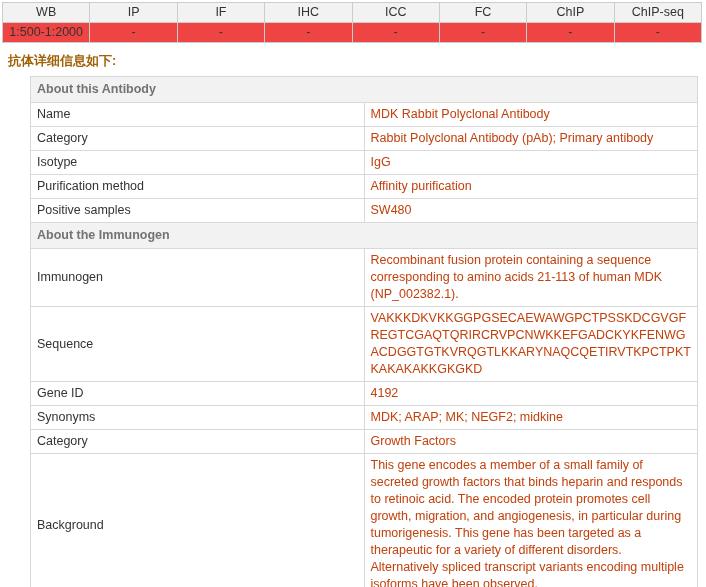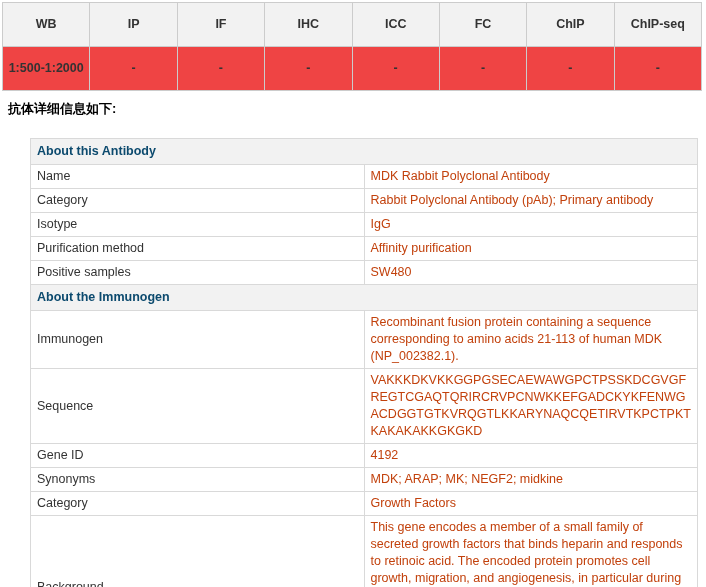--- a/index.html
+++ b/index.html
@@ -21,63 +21,63 @@
   table.dilution {
     border-collapse: collapse;
     width: 700px;
     margin: 2px 0 0 2px;
     table-layout: fixed;
   }
   table.dilution th,
   table.dilution td {
     border: 1px solid #cccccc;
     text-align: center;
-    font-weight: bold;
+    font-weight: normal;
     height: 19px;
     line-height: 19px;
-    padding: 12px 2px;
+    padding: 0 2px;
     font-size: 12.5px;
     overflow: hidden;
     white-space: nowrap;
   }
   table.dilution thead th {
     background: #f2f2f2;
     color: #333333;
   }
   table.dilution tbody td {
     background: #ef4444;
     color: #333333;
   }
 
   
   .caption {
-    margin: 9px 0 20px 8px;
+    margin: 9px 0 6px 8px;
     font-size: 13px;
     font-weight: bold;
-    color: #000000;
+    color: #a16207;
   }
 
   
   table.detail {
     border-collapse: collapse;
     width: 668px;
     margin-left: 30px;
     table-layout: fixed;
   }
   table.detail td {
     border: 1px solid #d9d9d9;
     padding: 3px 6px;
     vertical-align: middle;
     font-size: 12.5px;
     line-height: 17px;
   }
   table.detail td.section {
     background: #f2f2f2;
     font-weight: bold;
-    color: #0c4a6e;
+    color: #737373;
     padding: 4px 6px;
     height: 21px;
   }
   table.detail td.label {
     width: 336px;
     text-align: left;
     color: #333333;
   }
   table.detail td.value {
     color: #c2410c;

